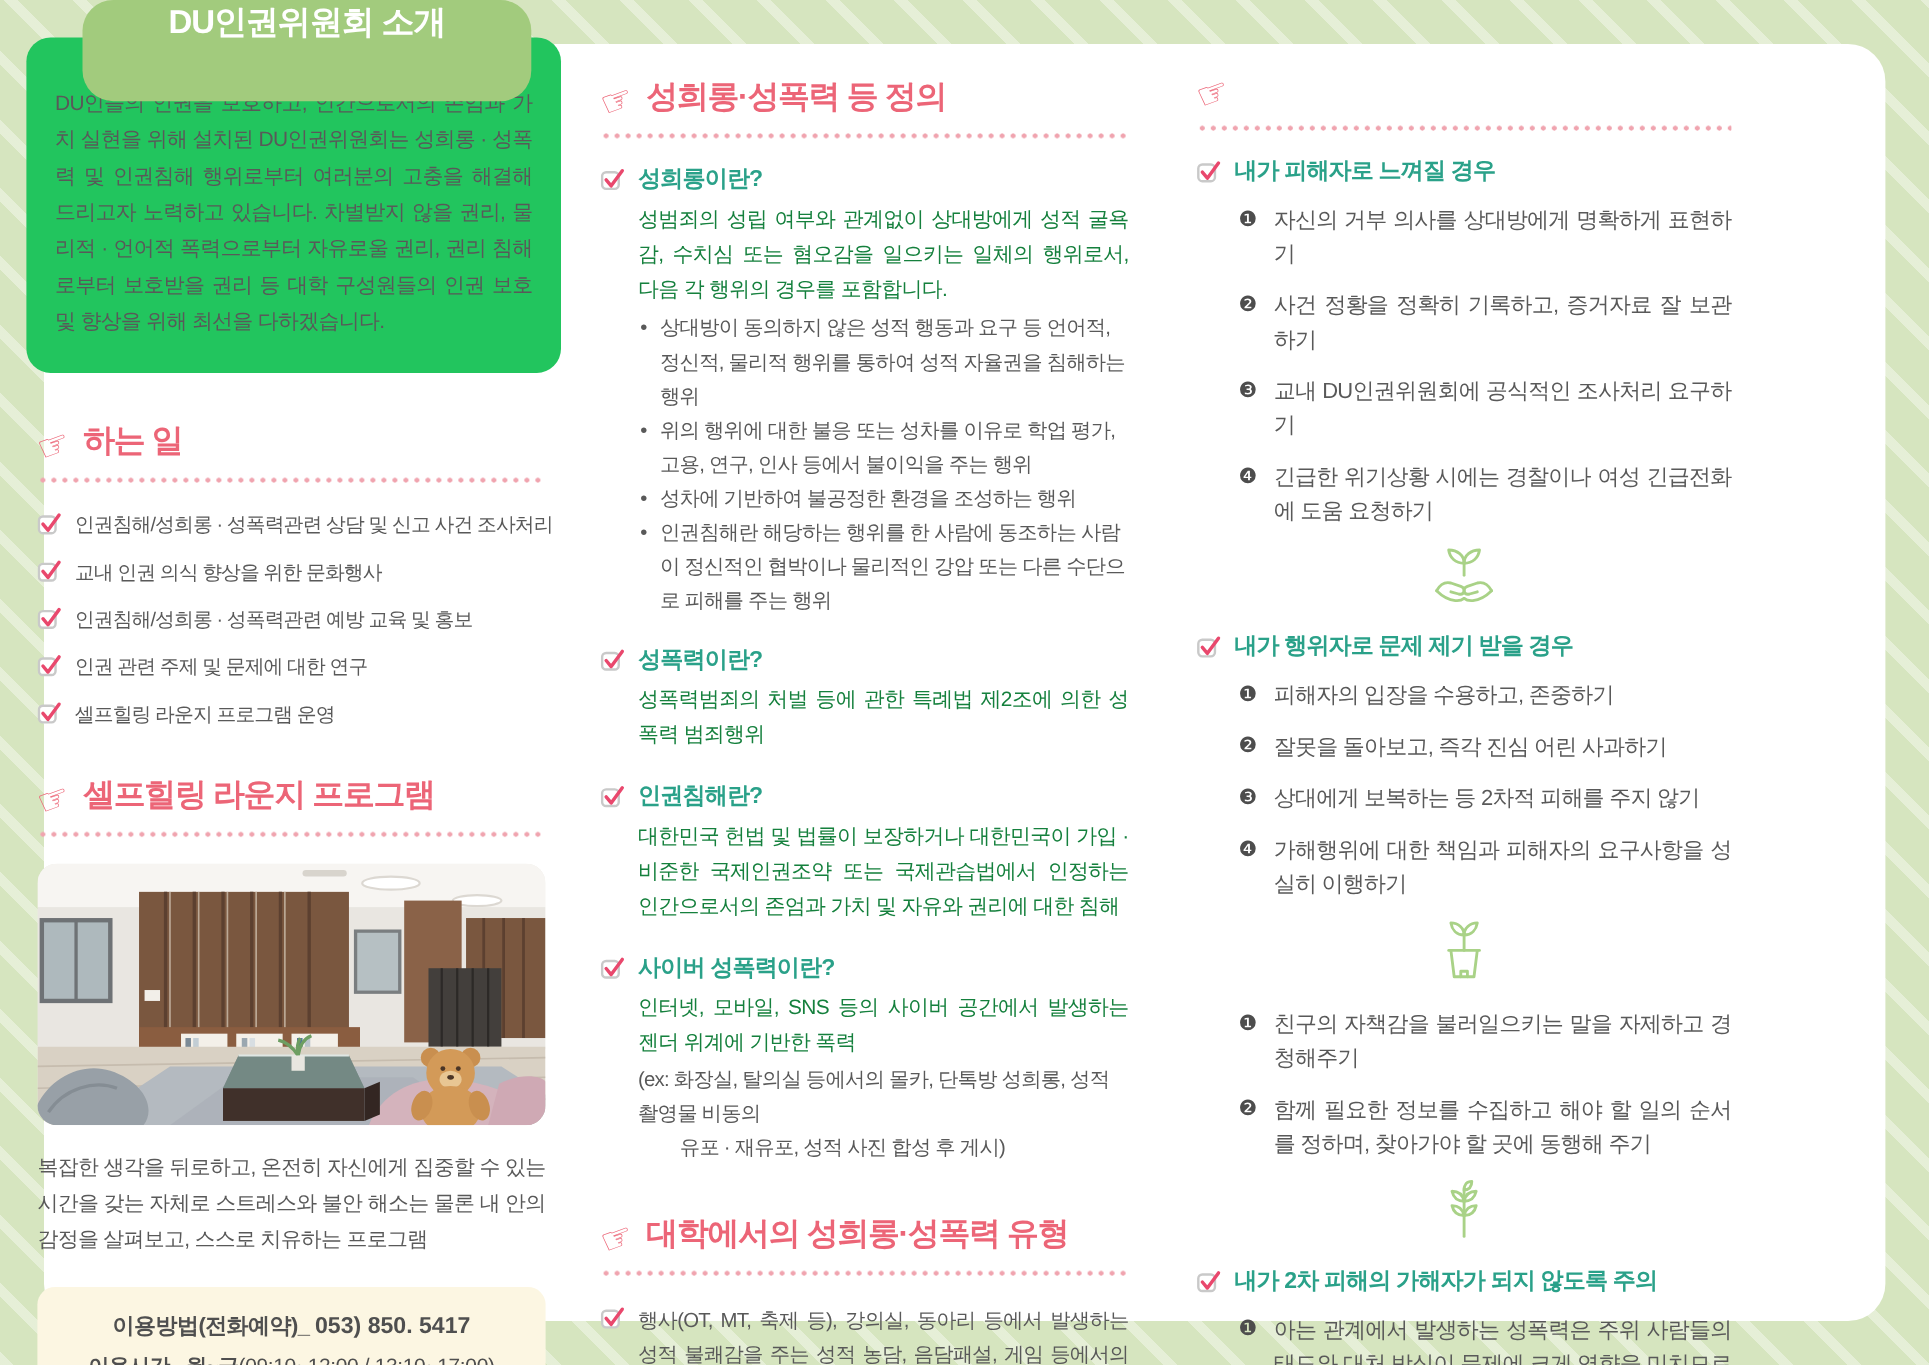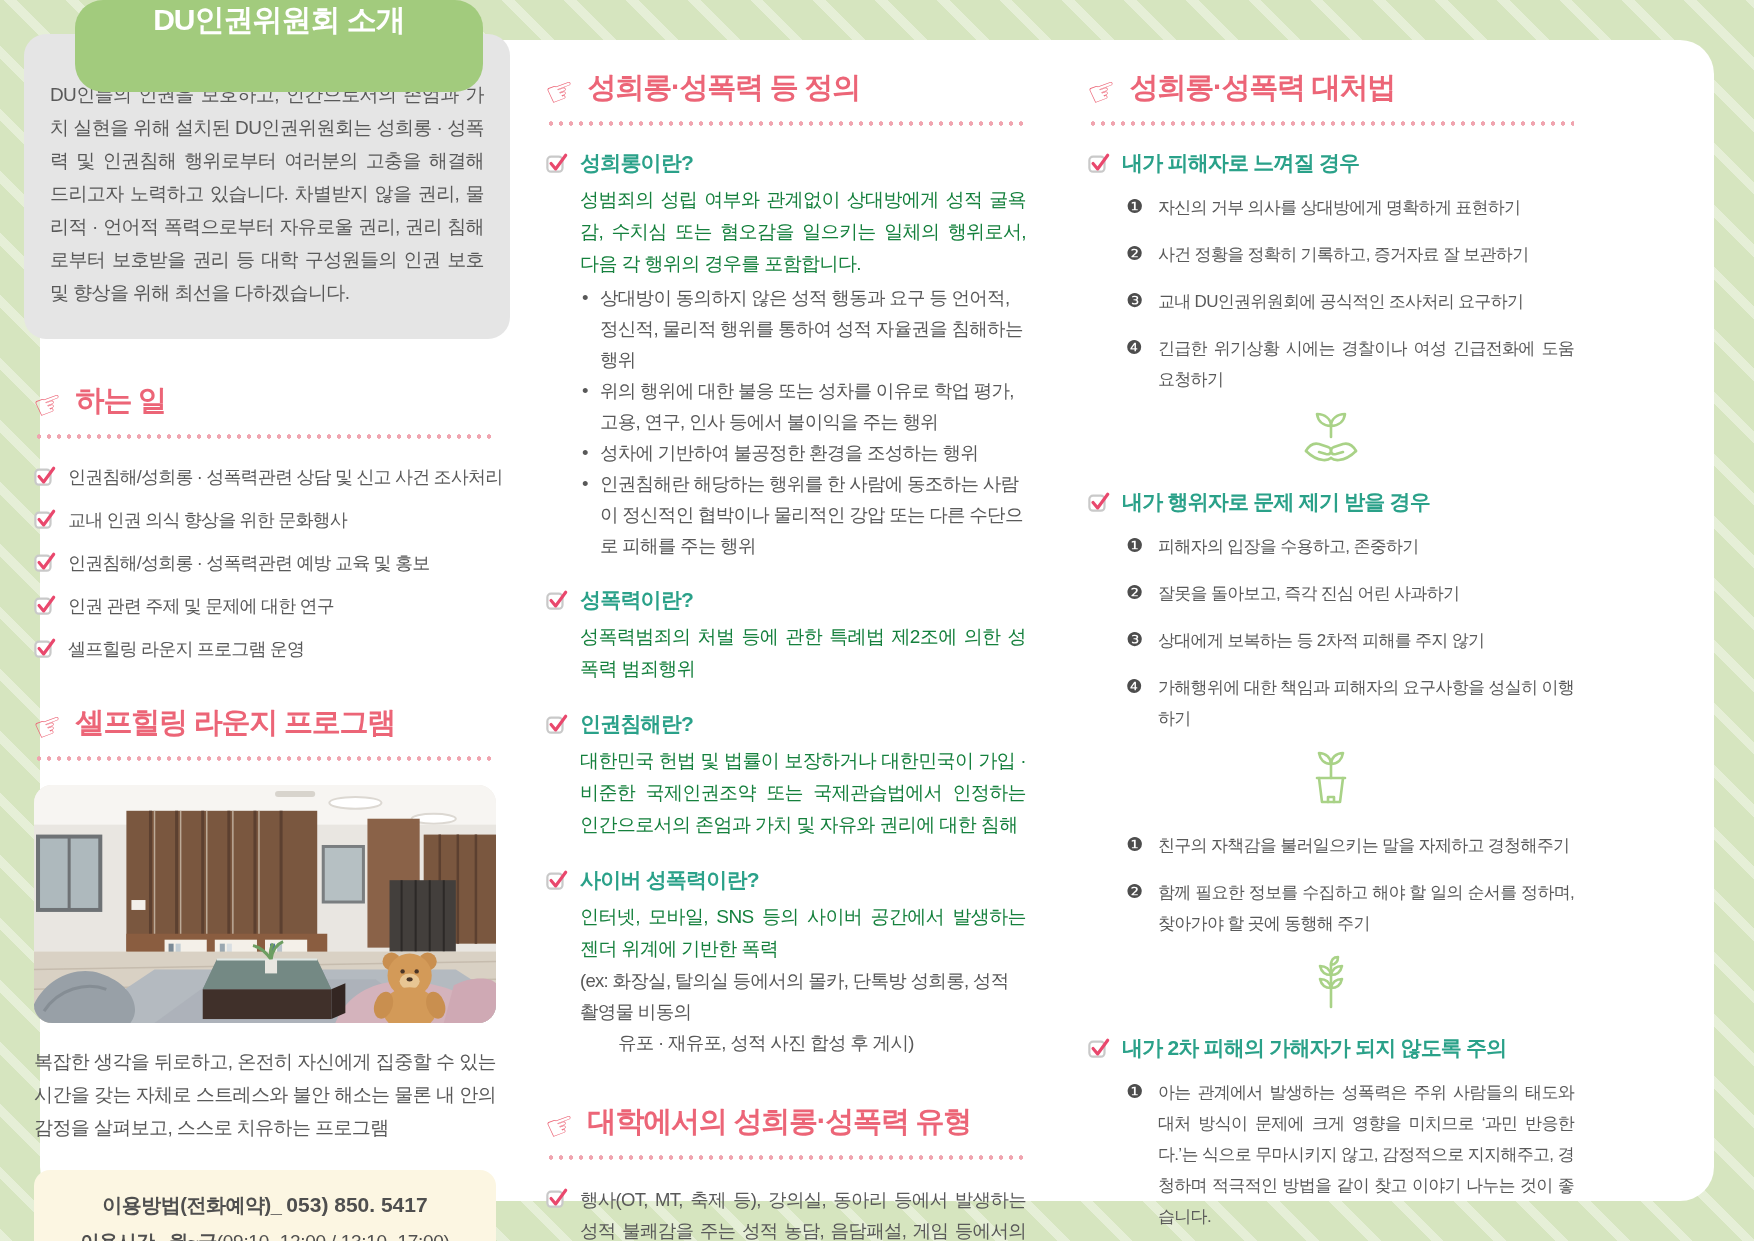--- a/index.html
+++ b/index.html
@@ -24,21 +24,21 @@
   .cols{
     position:absolute;left:34px;top:30px;right:0;bottom:0;
     display:flex;
   }
   .col1{width:462px;margin-right:50px;}
   .col2{width:480px;margin-right:62px;}
   .col3{width:486px;}
 
   .cream-intro{
     margin:4px -14px 0 -10px;
-    background:#e5e5e5;border-radius:22px;
+    background:#22c55e;border-radius:22px;
     padding:44px 26px 30px 26px;
   }
   .cream-intro p{margin:0;font-size:19px;line-height:33px;color:#595959;letter-spacing:-0.6px;text-align:justify;}
 
   .sec-head{display:flex;align-items:flex-end;gap:12px;}
   .hand{color:#ec6577;font-size:33px;line-height:1;transform:rotate(-20deg);font-weight:normal;}
   .sec-title{color:#ec6577;font-size:29px;font-weight:bold;letter-spacing:-1.2px;}
   .dotline{
     height:5px;margin:13px 0 24px 0;
     background-image:radial-gradient(circle,#f0a4af 2px,rgba(0,0,0,0) 2.4px);
@@ -76,21 +76,21 @@
   .sub-extra{margin:0;padding-left:34px;font-size:18.5px;line-height:31px;color:#595959;letter-spacing:-0.7px;}
   .sub-extra .exin{display:block;padding-left:38px;}
 
   .type-item{display:flex;gap:12px;align-items:flex-start;margin-bottom:14px;
     font-size:18.5px;line-height:31px;color:#595959;letter-spacing:-0.7px;text-align:justify;}
   .type-item .cbx{flex:0 0 22px;margin-top:3px;}
 
   .steps{padding-left:38px;margin-top:16px;}
   .step{display:flex;gap:11px;margin-bottom:16px;}
   .step .mark{flex:0 0 21px;color:#4d4d4d;font-size:19px;line-height:30px;}
-  .step .stxt{font-size:17px;line-height:31px;color:#595959;letter-spacing:-0.7px;text-align:justify;}
+  .step .stxt{font-size:20px;line-height:31px;color:#595959;letter-spacing:-0.7px;text-align:justify;}
   .deco-icon{display:block;margin:4px auto 24px auto;}
   .c3sec{margin-bottom:12px;}
 </style>
 </head>
 <body>
 
 <svg width="0" height="0" style="position:absolute">
   <defs>
     <g id="cbx-def">
       <rect x="1.5" y="5" width="16.5" height="16.5" rx="4" fill="#ffffff" stroke="#c9c9c9" stroke-width="2.4"></rect>
@@ -359,21 +359,20 @@
           <use href="#cbx-def"></use>
         </svg>
       <span>행사(OT, MT, 축제 등), 강의실, 동아리 등에서 발생하는 성적 불쾌감을 주는 성적 농담, 음담패설, 게임 등에서의 성적 모욕 행위(술 따르기 강요, 러브샷 강요)</span>
     </div>
 
   </div>
 
   <div class="col3">
     <div class="sec-head" style="margin-top:38px;">
       <span class="hand">☞</span>
-      <span class="sec-title">성희롱·성폭력 대처법</span>
     </div>
     <div class="dotline"></div>
 
     <div class="c3sec">
       <div class="sub-head">
         <svg class="cbx" viewBox="0 0 24 24" width="22" height="22">
             <use href="#cbx-def"></use>
           </svg>
         <span class="sub-title">내가 피해자로 느껴질 경우</span>
       </div>

